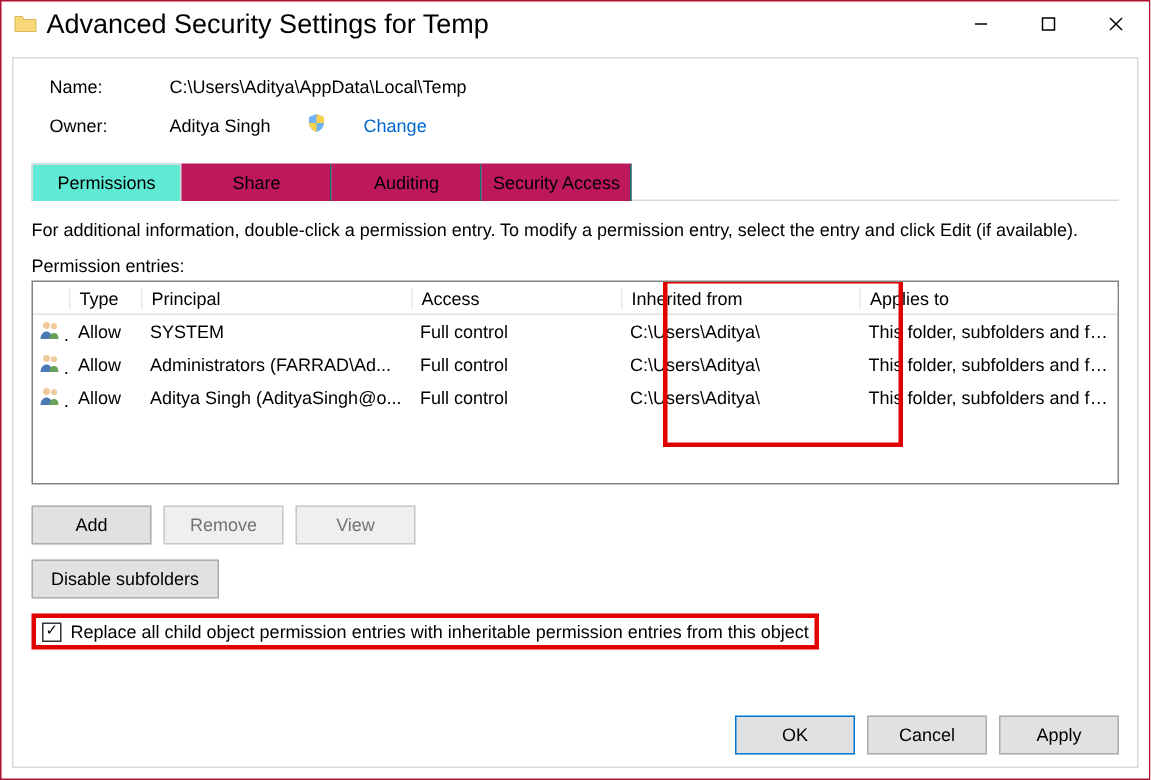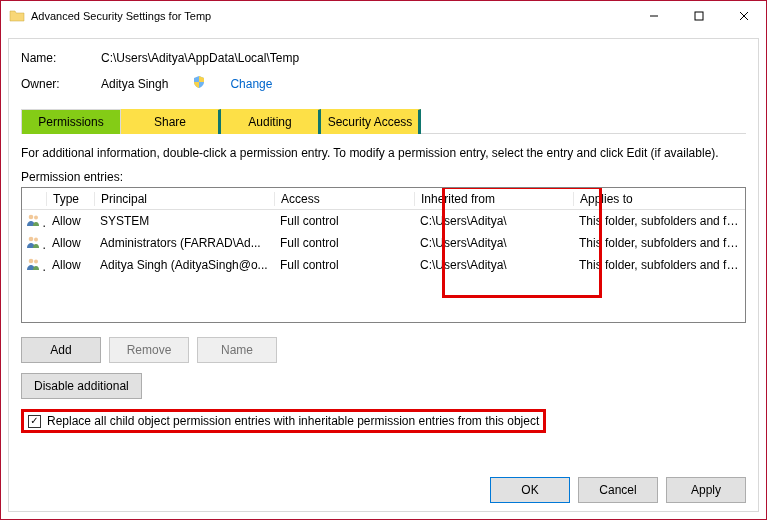--- a/index.html
+++ b/index.html
@@ -1,31 +1,31 @@
 <!DOCTYPE html>
 <html><head>
 <meta charset="utf-8">
 <style>
   * { box-sizing: border-box; }
   body { margin: 0; font-family: "Segoe UI", Tahoma, sans-serif; font-size: 12px; background: #fff; color: #000; }
   .window { width: 767px; height: 520px; border: 1px solid #b01030; display: flex; flex-direction: column; }
   .titlebar { height: 30px; display: flex; align-items: center; padding: 0 0 0 8px; }
   .titlebar .icon { width: 16px; height: 16px; margin-right: 6px; }
-  .titlebar .title { flex: 1; font-size: 11px; }
+  .titlebar .title { flex: 1; font-size: 18px; }
   .winbtns { display: flex; height: 100%; }
   .winbtn { width: 45px; display: flex; align-items: center; justify-content: center; }
   .inner { flex: 1; margin: 7px; border: 1px solid #d9d9d9; padding: 12px 12px 8px 12px; display: flex; flex-direction: column; }
   .field { display: flex; margin-bottom: 10px; align-items: center; }
-  .field .lbl { width: 80px; }
+  .field .lbl { width: 80px; margin-left: 12px; }
   .owner-val { display: flex; align-items: center; gap: 24px; }
   .link { color: #0066cc; cursor: pointer; }
   .tabs { display: flex; border-bottom: 1px solid #d9d9d9; margin-top: 6px; }
   .tab { padding: 5px 0; width: 100px; text-align: center; border: 1px solid transparent; border-bottom: none; cursor: pointer; position: relative; top: 1px; background: #fff; }
-  .tab.active { border-color: #d9d9d9; background: #84cc16; }
-  .tab:not(.active) { background: #fde047; border-right: 3px solid #0f766e; }
+  .tab.active { border-color: #d9d9d9; background: #5eead4; }
+  .tab:not(.active) { background: #be185d; border-right: 1px solid #0f766e; }
   .info { margin: 12px 0 10px 0; }
   .sublbl { margin-bottom: 3px; }
   .table { border: 1px solid #828282; flex: 0 0 auto; height: 136px; overflow: hidden; position: relative; }
   .thead, .trow { display: flex; align-items: center; height: 22px; }
   .thead { border-bottom: 1px solid #e0e0e0; }
   .th, .td { padding: 0 6px; white-space: nowrap; overflow: hidden; text-overflow: ellipsis; }
   .c-icon { width: 24px; flex: 0 0 24px; padding-left:4px; }
   .c-type { width: 48px; flex: 0 0 48px; }
   .c-principal { width: 180px; flex: 0 0 180px; }
   .c-access { width: 140px; flex: 0 0 140px; }
@@ -153,25 +153,25 @@
             <div class="td c-inh">C:\Users\Aditya\</div>
             <div class="td c-app">This folder, subfolders and files</div>
           </div>
         </div>
       <div class="red-hl col"></div>
     </div>
 
     <div class="btnrow">
       <div class="btn">Add</div>
       <div class="btn disabled">Remove</div>
-      <div class="btn disabled">Name</div>
+      <div class="btn disabled">View</div>
     </div>
 
     <div class="di-row">
-      <div class="btn" style="min-width:120px">Disable additional</div>
+      <div class="btn" style="min-width:120px">Disable subfolders</div>
     </div>
 
     <div class="chk-row">
       <span class="chk">✓</span>
       <span>Replace all child object permission entries with inheritable permission entries from this object</span>
     </div>
 
     <div class="footer">
       <div class="btn primary">OK</div>
       <div class="btn">Cancel</div>

